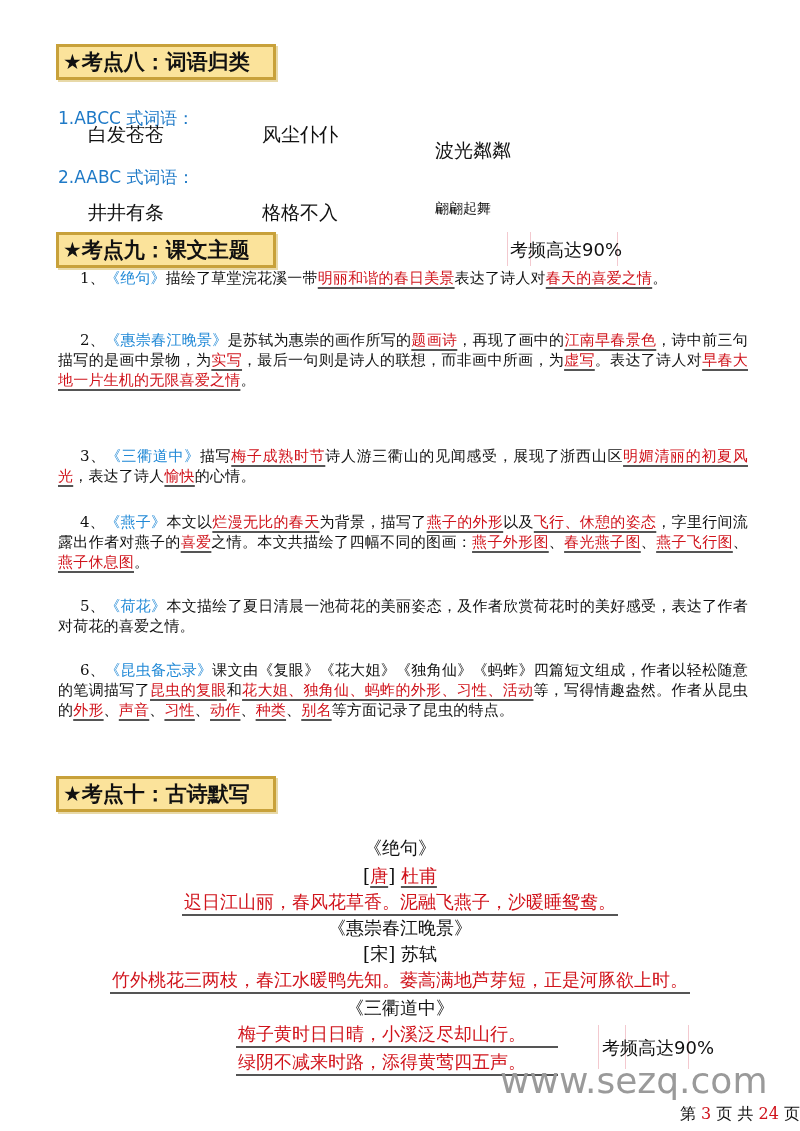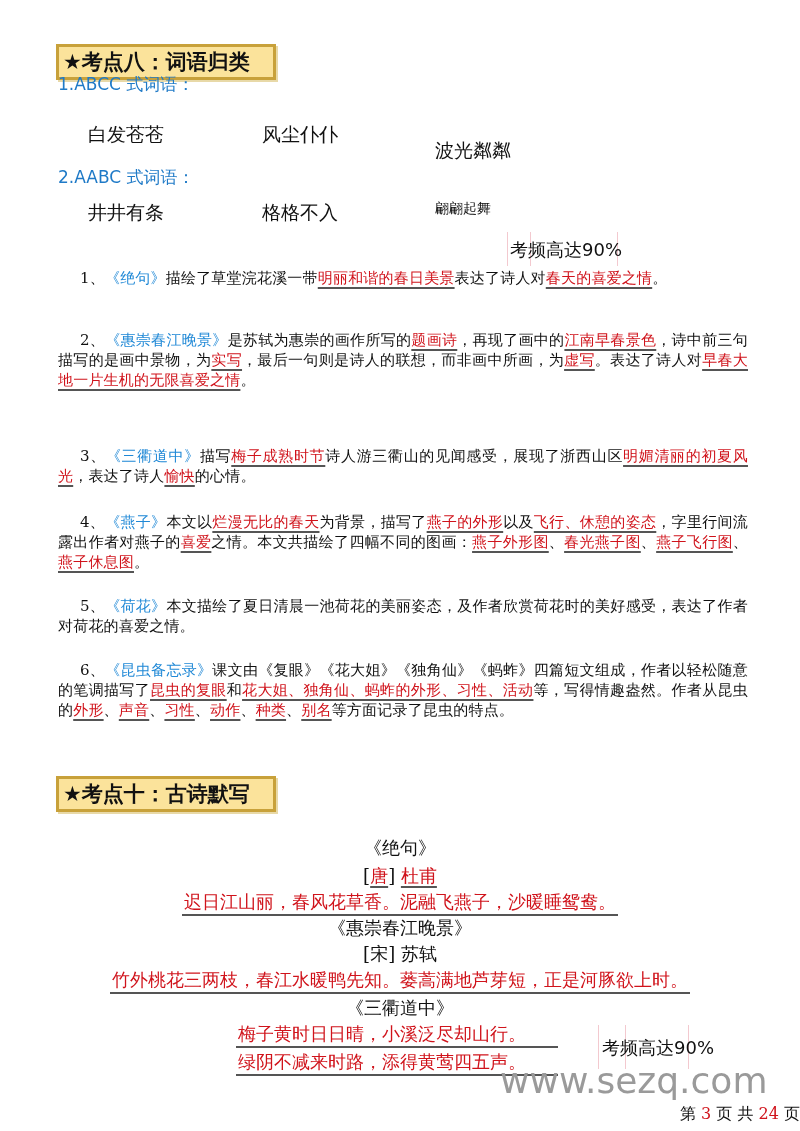--- a/index.html
+++ b/index.html
@@ -28,30 +28,31 @@
   .footer .num { color: #d0131b; }
   .sm-line { position: absolute; width: 1px; background: #f3c9cf; }
 </style>
 </head>
 <body>
 
 <div class="page">
 
   <div class="sec-title" style="left:56px; top:44px;">★考点八：词语归类</div>
 
-  <div class="sub" style="top:73px;">1.ABCC 式词语：</div>
+  <div class="sub" style="top:107px;">1.ABCC 式词语：</div>
   <div class="word" style="left:88px; top:122px;">白发苍苍</div>
   <div class="word" style="left:262px; top:122px;">风尘仆仆</div>
   <div class="word" style="left:435px; top:138px;">波光粼粼</div>
 
   <div class="sub" style="top:166px;">2.AABC 式词语：</div>
   <div class="word" style="left:88px; top:200px;">井井有条</div>
   <div class="word" style="left:262px; top:200px;">格格不入</div>
   <div class="word" style="left:435px; top:200px; font-size:14px;">翩翩起舞</div>
 
+  <div class="sec-title" style="left:56px; top:232px;">★考点九：课文主题</div>
   <div class="sm-line" style="left:507px; top:232px; height:34px;"></div>
   <div class="sm-line" style="left:530px; top:232px; height:34px;"></div>
   <div class="sm-line" style="left:617px; top:232px; height:34px;"></div>
   <div class="freq" style="left:510px; top:238px;">考频高达90%</div>
 
   <div id="themes">
       <div class="para" style="top: 268px;"><span>1、</span><span class="ttl">《绝句》</span><span>描绘了草堂浣花溪一带</span><span class="hl">明丽和谐的春日美景</span><span>表达了诗人对</span><span class="hl">春天的喜爱之情</span><span>。</span></div>
       <div class="para" style="top: 330px;"><span>2、</span><span class="ttl">《惠崇春江晚景》</span><span>是苏轼为惠崇的画作所写的</span><span class="hl">题画诗</span><span>，再现了画中的</span><span class="hl">江南早春景色</span><span>，诗中前三句描写的是画中景物，为</span><span class="hl">实写</span><span>，最后一句则是诗人的联想，而非画中所画，为</span><span class="hl">虚写</span><span>。表达了诗人对</span><span class="hl">早春大地一片生机的无限喜爱之情</span><span>。</span></div>
       <div class="para" style="top: 446px;"><span>3、</span><span class="ttl">《三衢道中》</span><span>描写</span><span class="hl">梅子成熟时节</span><span>诗人游三衢山的见闻感受，展现了浙西山区</span><span class="hl">明媚清丽的初夏风光</span><span>，表达了诗人</span><span class="hl">愉快</span><span>的心情。</span></div>
       <div class="para" style="top: 512px;"><span>4、</span><span class="ttl">《燕子》</span><span>本文以</span><span class="hl">烂漫无比的春天</span><span>为背景，描写了</span><span class="hl">燕子的外形</span><span>以及</span><span class="hl">飞行、休憩的姿态</span><span>，字里行间流露出作者对燕子的</span><span class="hl">喜爱</span><span>之情。本文共描绘了四幅不同的图画：</span><span class="hl">燕子外形图</span><span>、</span><span class="hl">春光燕子图</span><span>、</span><span class="hl">燕子飞行图</span><span>、</span><span class="hl">燕子休息图</span><span>。</span></div>

